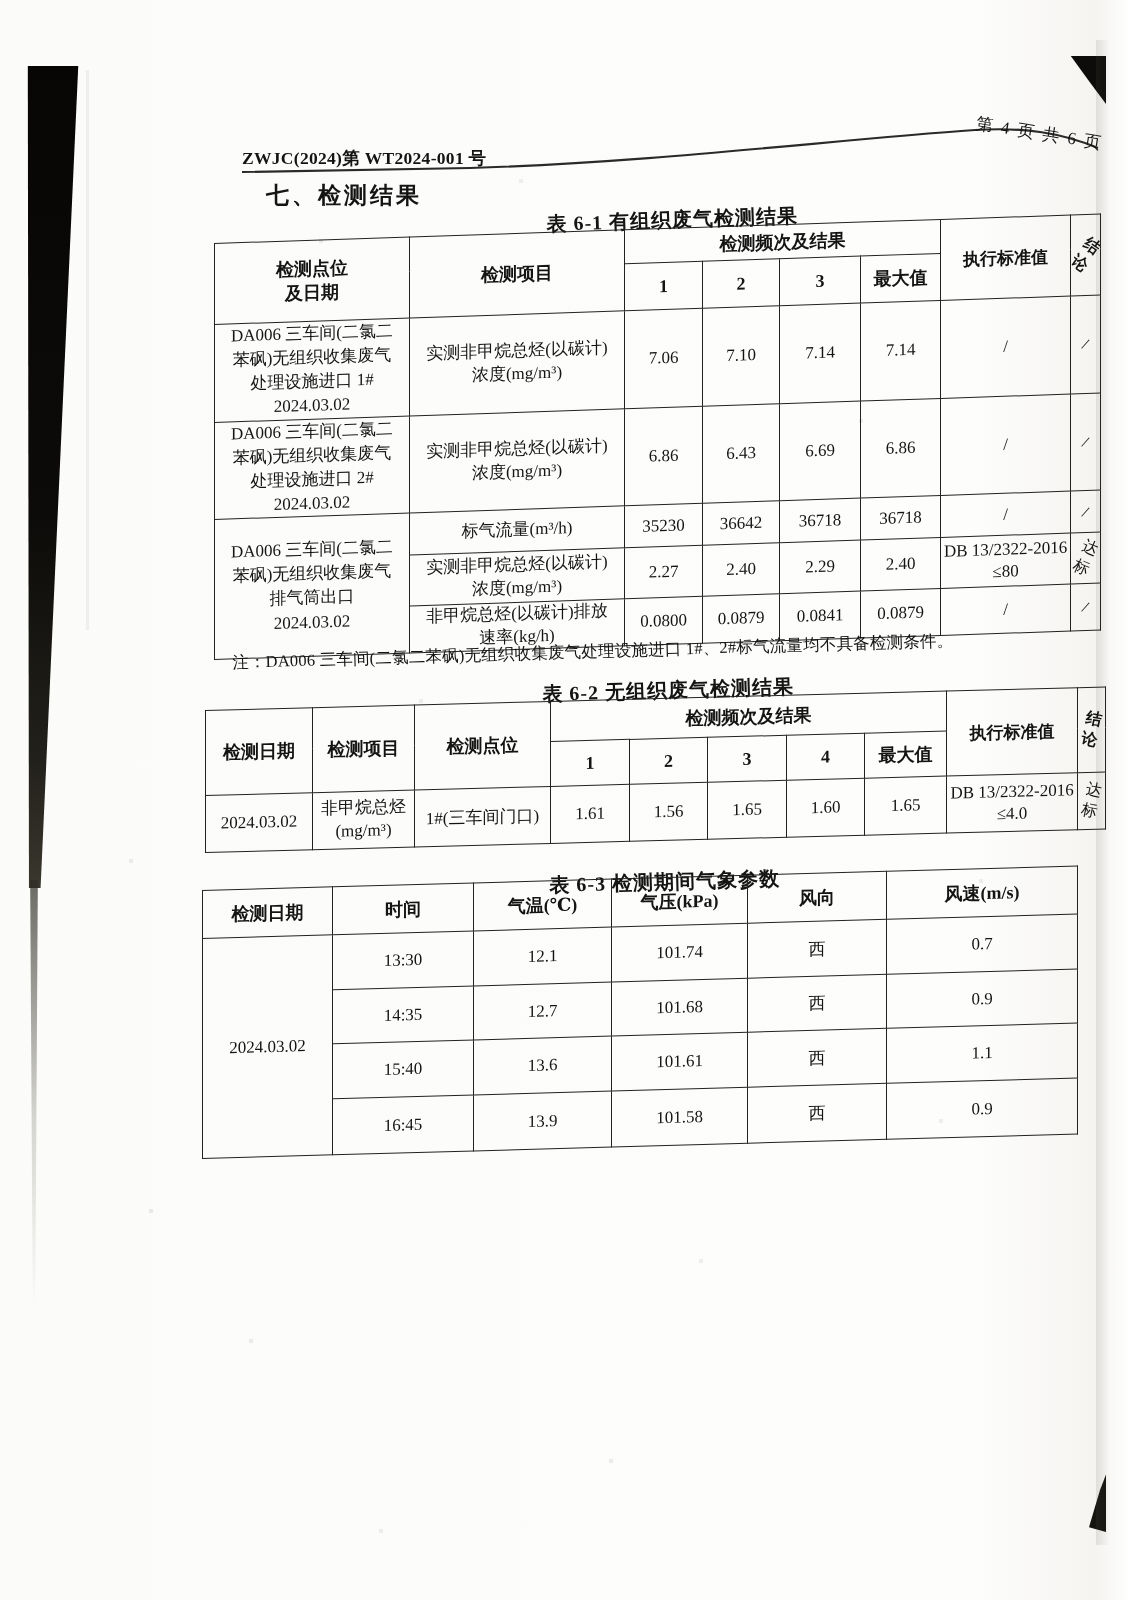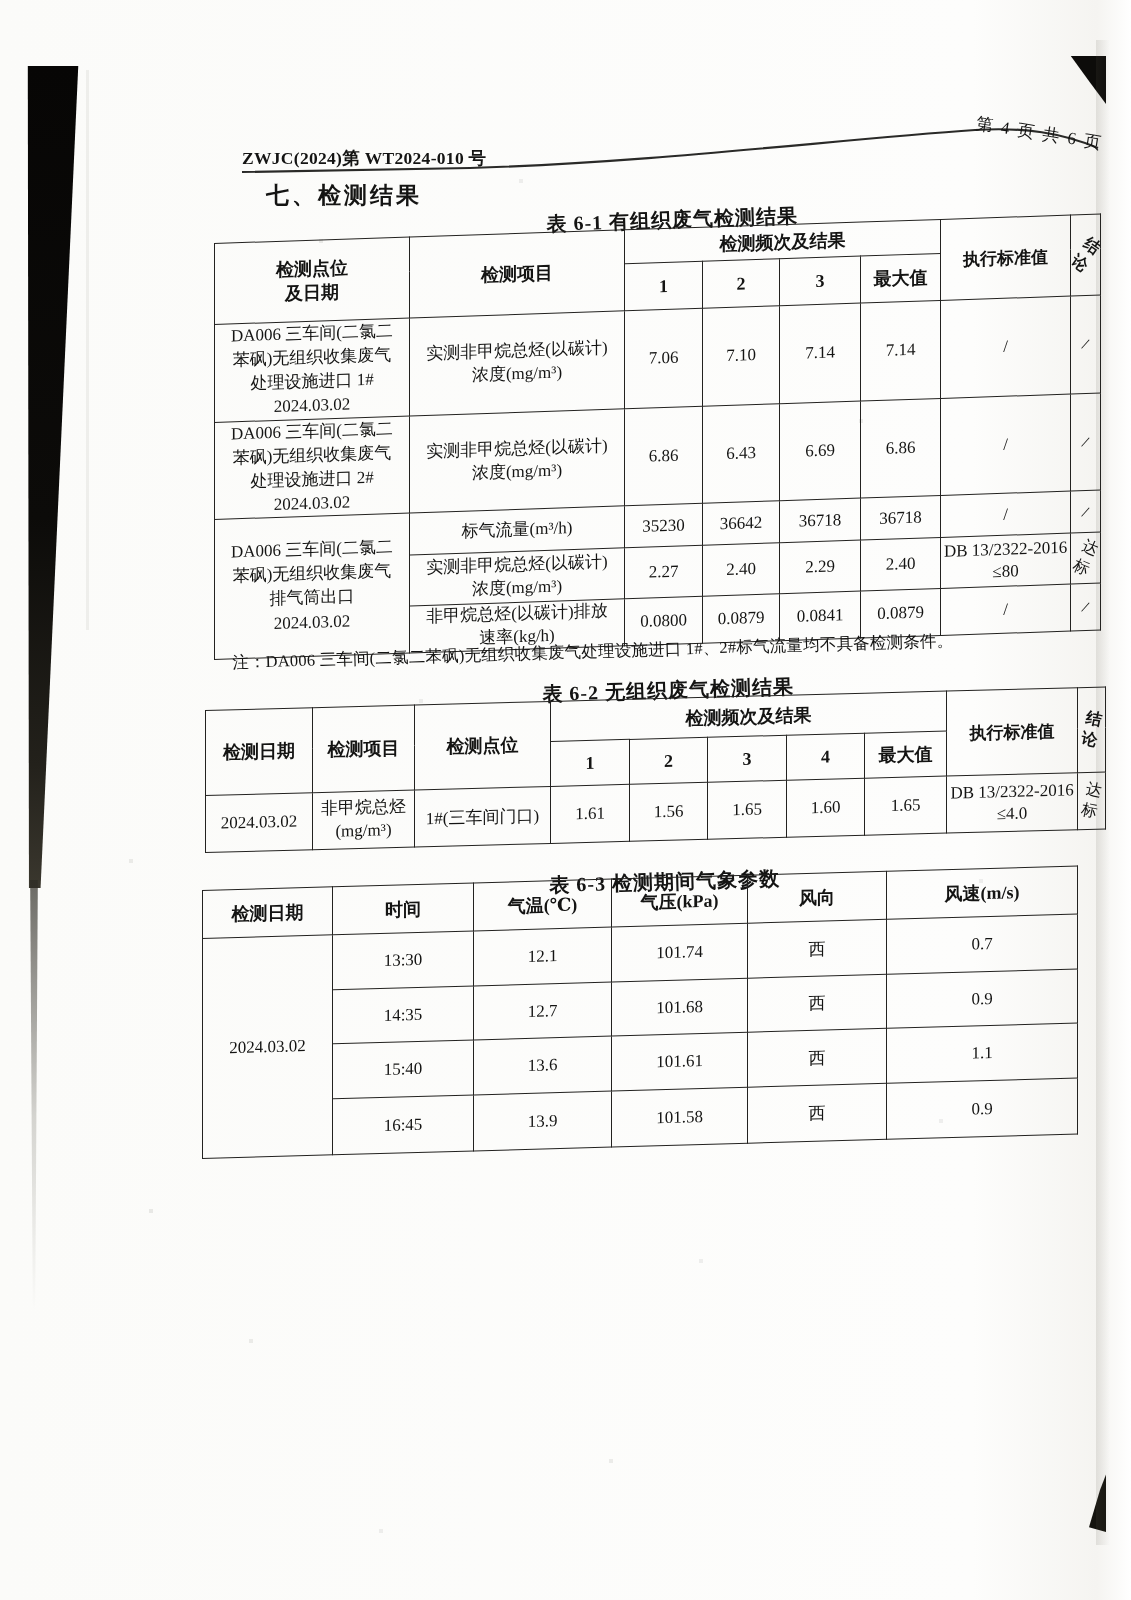--- a/index.html
+++ b/index.html
@@ -72,21 +72,21 @@
   <div class="corner-sliver"></div>
   <div class="edge-shade"></div>
   <div class="faint-streak"></div>
   <div class="speckles"></div>
 
   <svg class="rule-svg" viewBox="0 0 1131 1600">
     <path d="M 242 172 L 470 168 C 660 162, 830 140, 975 130 C 1025 127, 1062 133, 1098 148" fill="none" stroke="#2a2a28" stroke-width="2.2"></path>
   </svg>
 
   <div class="page-num">第 4 页 共 6 页</div>
-  <div class="doc-num">ZWJC(2024)第 WT2024-010 号</div>
+  <div class="doc-num">ZWJC(2024)第 WT2024-001 号</div>
   <div class="section-title">七、检测结果</div>
 
   <div class="tbl-title" id="t1-title">表 6-1 有组织废气检测结果</div>
   <table class="tbl" id="table1">
     <colgroup>
       <col style="width:195px">
         <col style="width:215px">
         <col style="width:78px">
         <col style="width:77px">
       <col style="width:81px">

